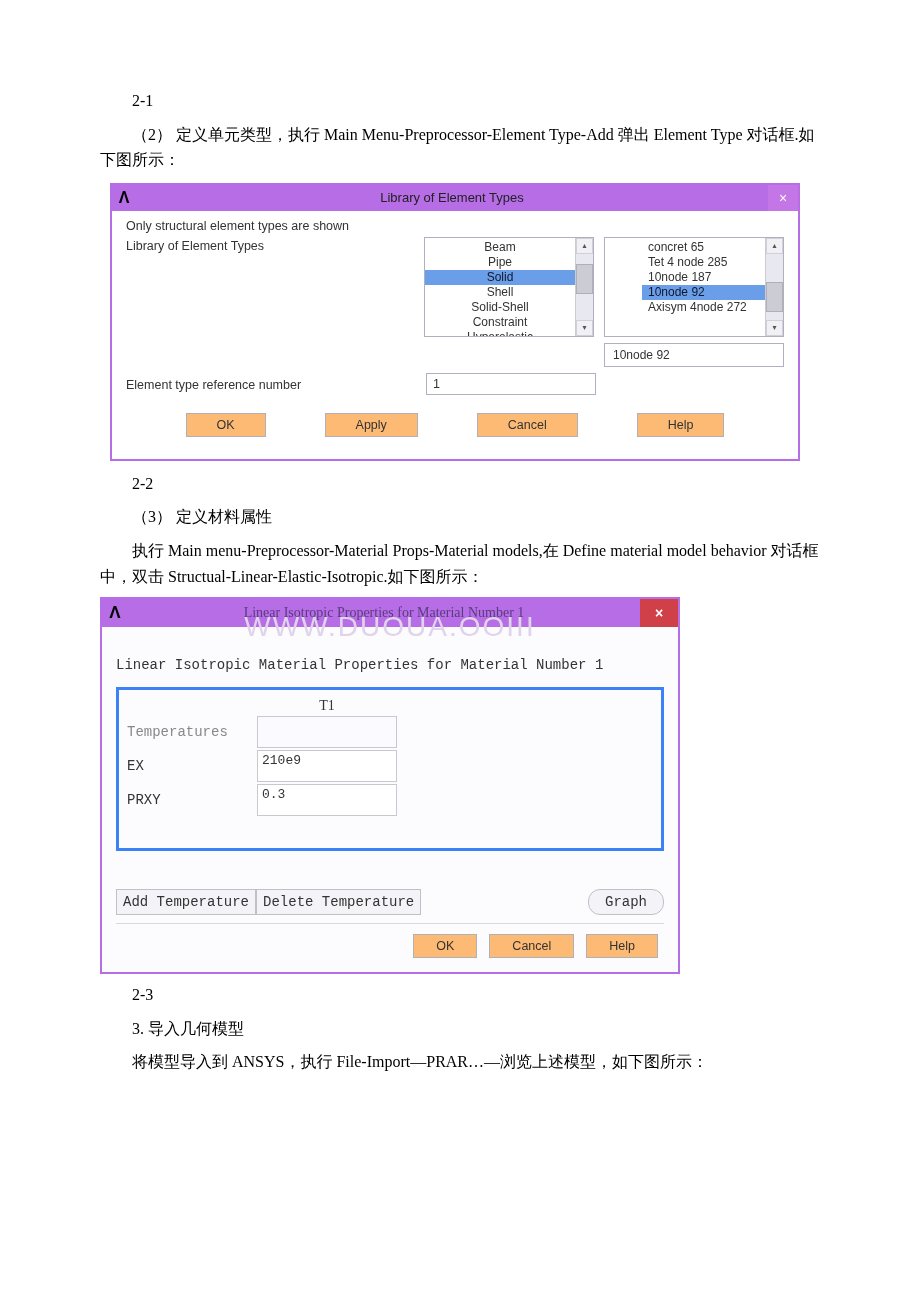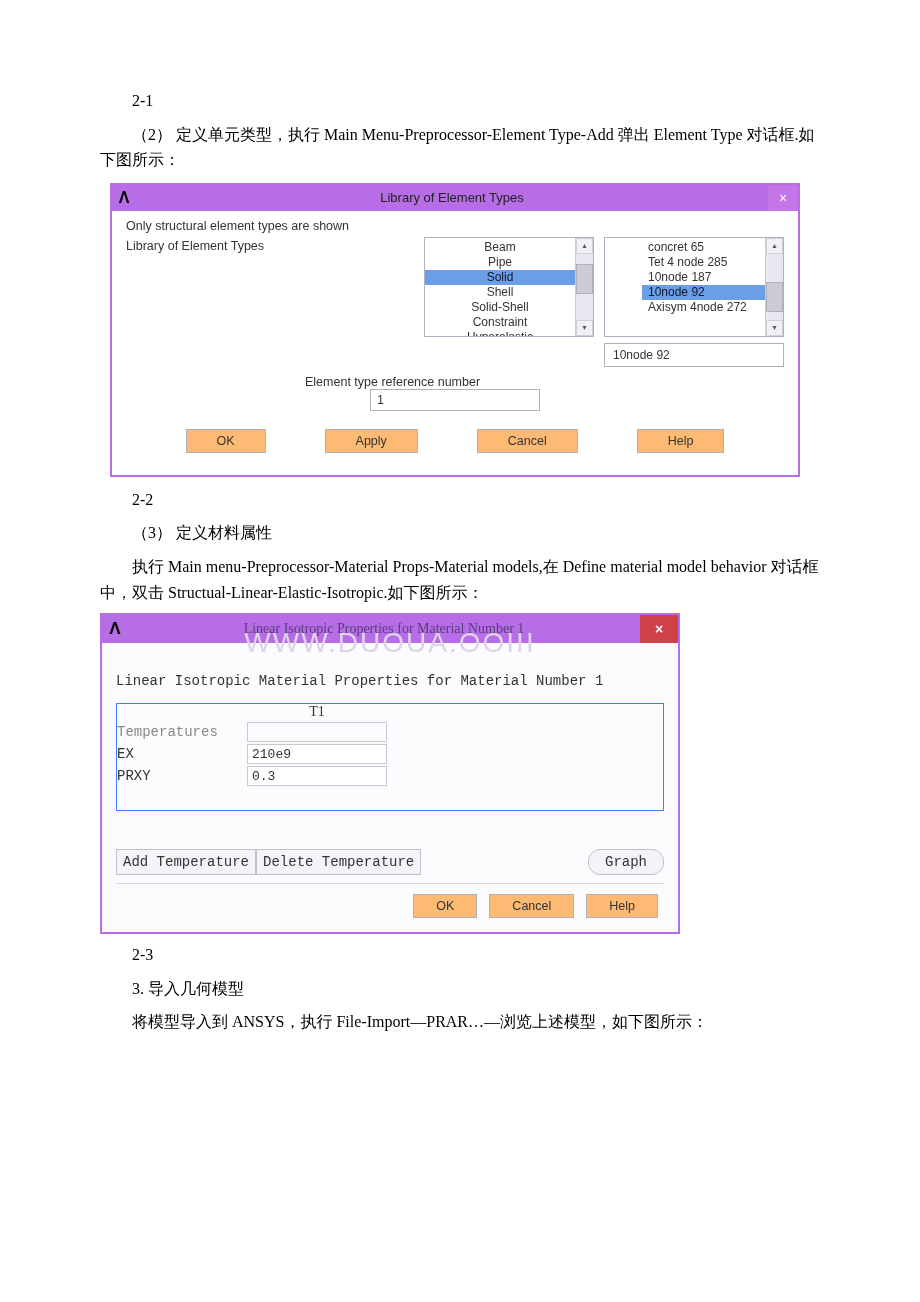--- a/index.html
+++ b/index.html
@@ -192,21 +192,22 @@
     .d2-body {
       padding: 14px 14px 14px;
       font-family: "Courier New", monospace;
       font-size: 14px;
       color: #333;
     }
     .d2-heading {
       margin: 6px 0 14px;
     }
     .d2-table-wrap {
-      border: 1px solid #3b82f6;
+      border: 3px solid #3b82f6;
+      padding: 8px;
       margin-bottom: 14px;
     }
     .d2-t-header {
       display: flex;
     }
     .d2-col-label { width: 130px; }
     .d2-col-t1 {
       width: 140px;
       text-align: center;
       font-family: "Times New Roman", serif;
@@ -215,21 +216,21 @@
     .d2-cell-label {
       width: 130px;
       color: #888;
       font-family: "Courier New", monospace;
     }
     .d2-cell-label.dark { color: #333; }
     .d2-cell-input {
       width: 140px;
       border: 1px solid #c8c8d0;
       padding: 2px 4px;
-      height: 20px;
+      height: 32px;
       font-family: "Courier New", monospace;
       font-size: 13px;
       background: #fff;
     }
     .d2-cell-input.empty { background: #fafaff; }
     .d2-btn-row1 {
       display: flex;
       margin-bottom: 8px;
     }
     .d2-btn {
@@ -304,21 +305,21 @@
               <div class="sb-btn">▾</div>
             </div>
           </div>
         </div>
         <div style="display:flex;">
           <div style="width:170px;"></div>
           <div class="sel-disp">10node   92</div>
         </div>
       </div>
     </div>
-    <div class="d1-row" style="align-items:center;flex-direction:column;">
+    <div class="d1-row" style="align-items:center;">
       <div class="d1-left">Element type reference number</div>
       <div class="inputbox">1</div>
     </div>
     <div class="btn-row">
       <div class="btn">OK</div>
       <div class="btn">Apply</div>
       <div class="btn">Cancel</div>
       <div class="btn">Help</div>
     </div>
   </div>

